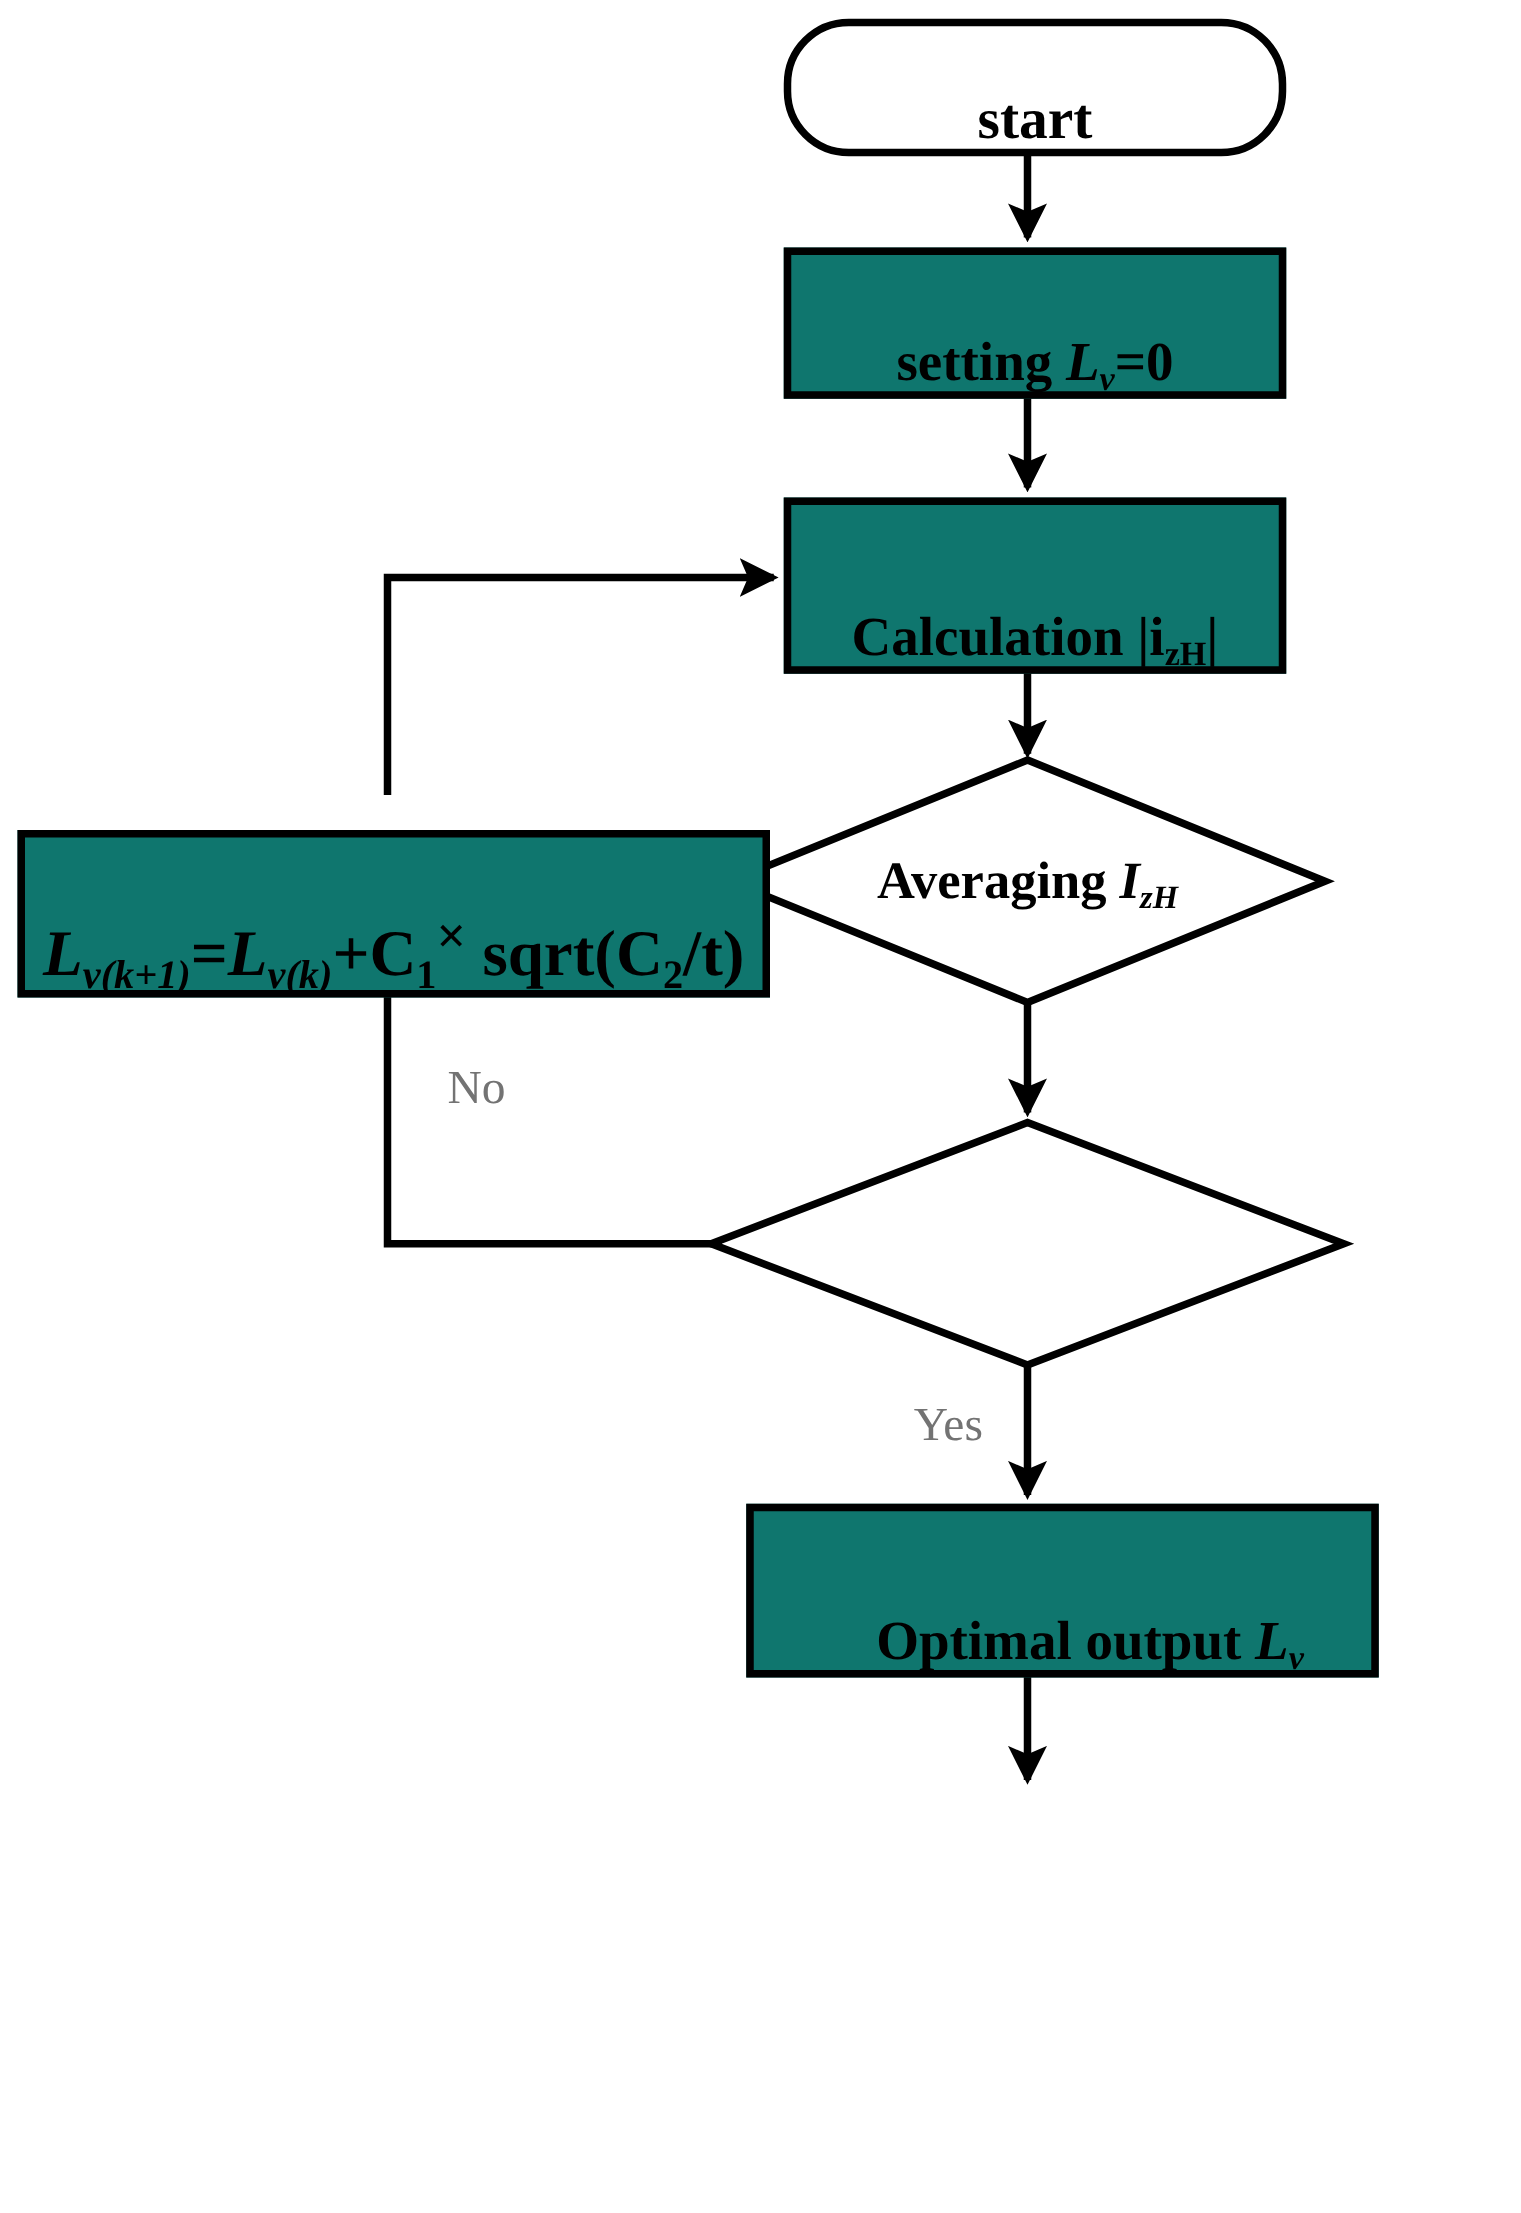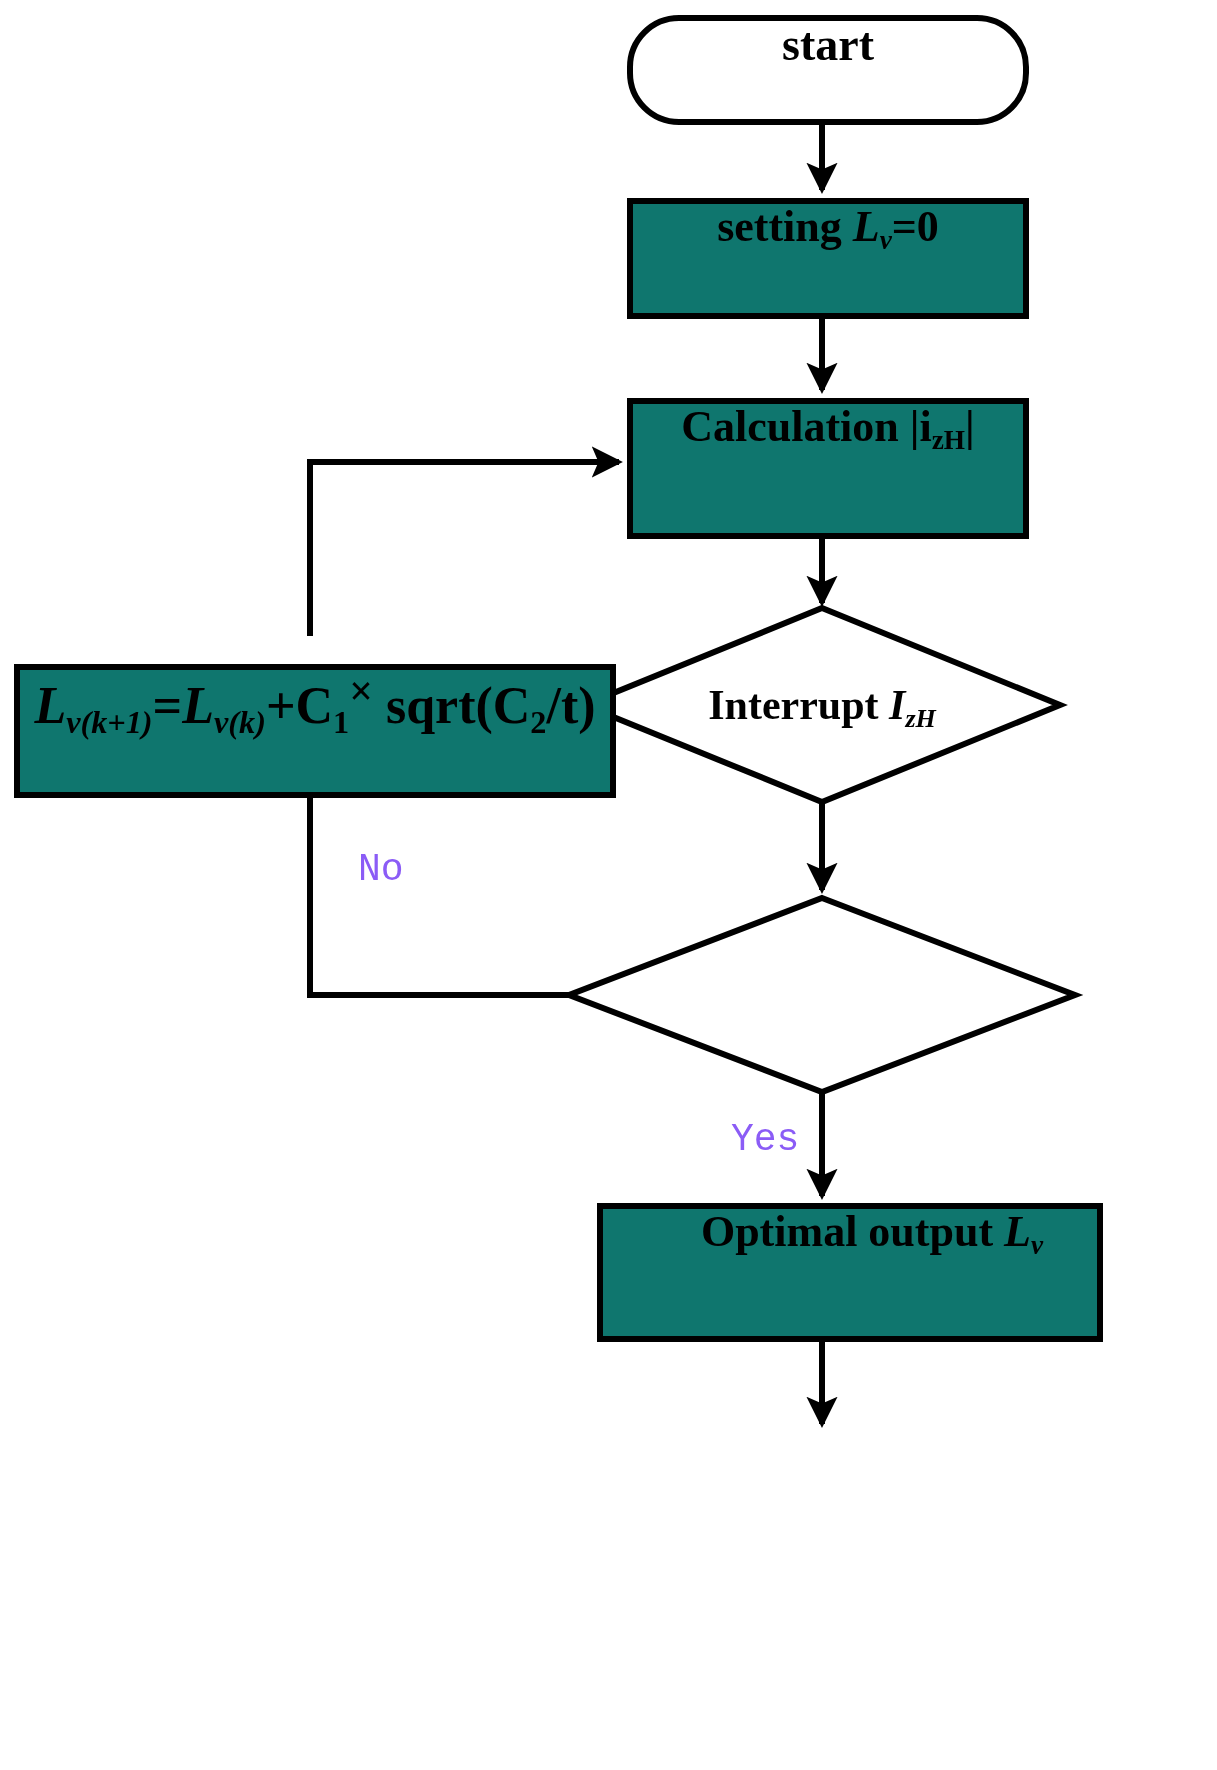--- a/index.html
+++ b/index.html
@@ -8,33 +8,33 @@
     width:1217px;
     height:1770px;
     background:#ffffff;
     font-family:"Liberation Serif", serif;
     overflow:hidden;
   }
   svg.layer{position:absolute;left:0;top:0;width:1217px;height:1770px;}
   .node{
     position:absolute;
     display:flex;
-    align-items:flex-start;
+    align-items:flex-end;
     justify-content:center;
     text-align:center;
     color:#000;
     font-family:"Liberation Serif", serif;
     font-weight:bold;
     line-height:1.05;
     white-space:nowrap;
   }
   .edgelabel{
     position:absolute;
-    color:#8b5cf6;
-    font-family:Liberation Mono, monospace;
+    color:#737373;
+    font-family:Liberation Serif, serif;
     font-weight:normal;
     white-space:nowrap;
   }
   
   .term{
     border:6px solid #000;
     border-radius:52px;
     background:#fff;
   }
   
@@ -110,21 +110,21 @@
   </div>
 
   <div class="node proc sz-proc" style="left:627px; top:398px; width:390px; height:129px;">
     <span>
       <span>Calculation |i</span><sub>zH</sub><span>|</span>
     </span>
   </div>
 
   <div class="diamond-text sz-diamond" style="left:640px; top:672px; width:364px; height:66px;">
     <span>
-      <span>Interrupt </span><span class="ital">I</span><sub class="ital">zH</sub>
+      <span>Averaging </span><span class="ital">I</span><sub class="ital">zH</sub>
     </span>
   </div>
 
   <div class="node proc sz-formula" style="left:14px; top:636px; width:590px; height:122px;">
     <span>
       <span class="ital">L</span><sub class="ital">v(k+1)</sub><span>=</span><span class="ital">L</span><sub class="ital">v(k)</sub><span>+C</span><sub>1</sub><span class="sq">×</span><span> sqrt(C</span><sub>2</sub><span>/t)</span>
     </span>
   </div>
 
 

